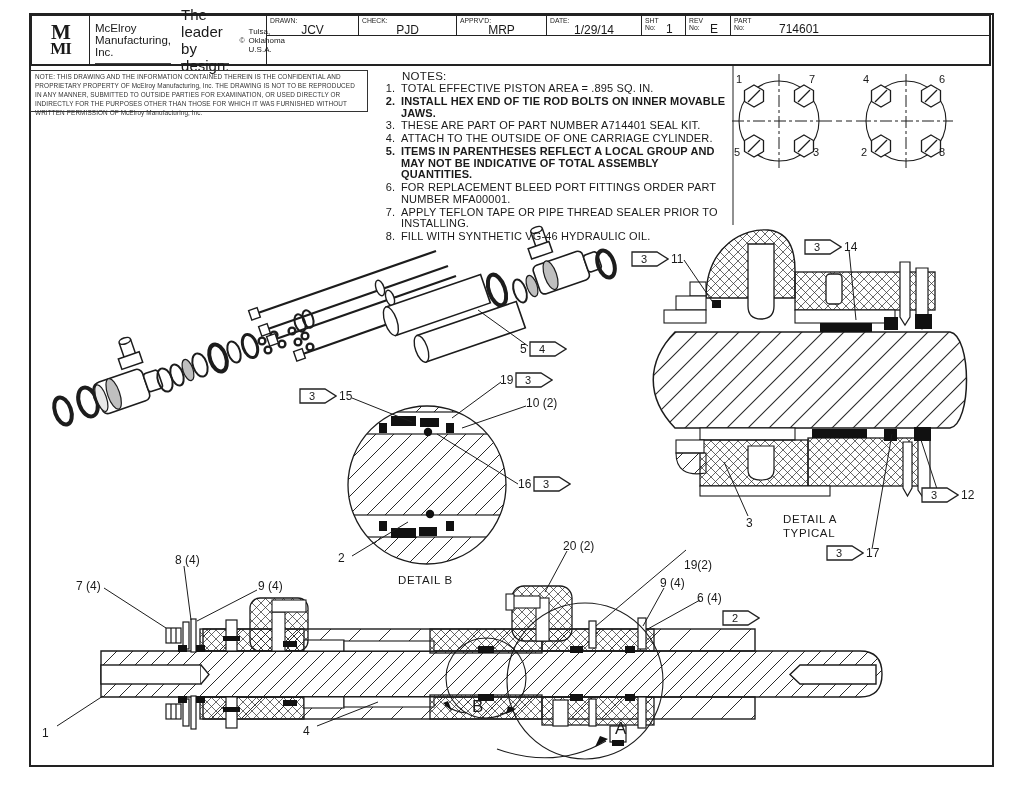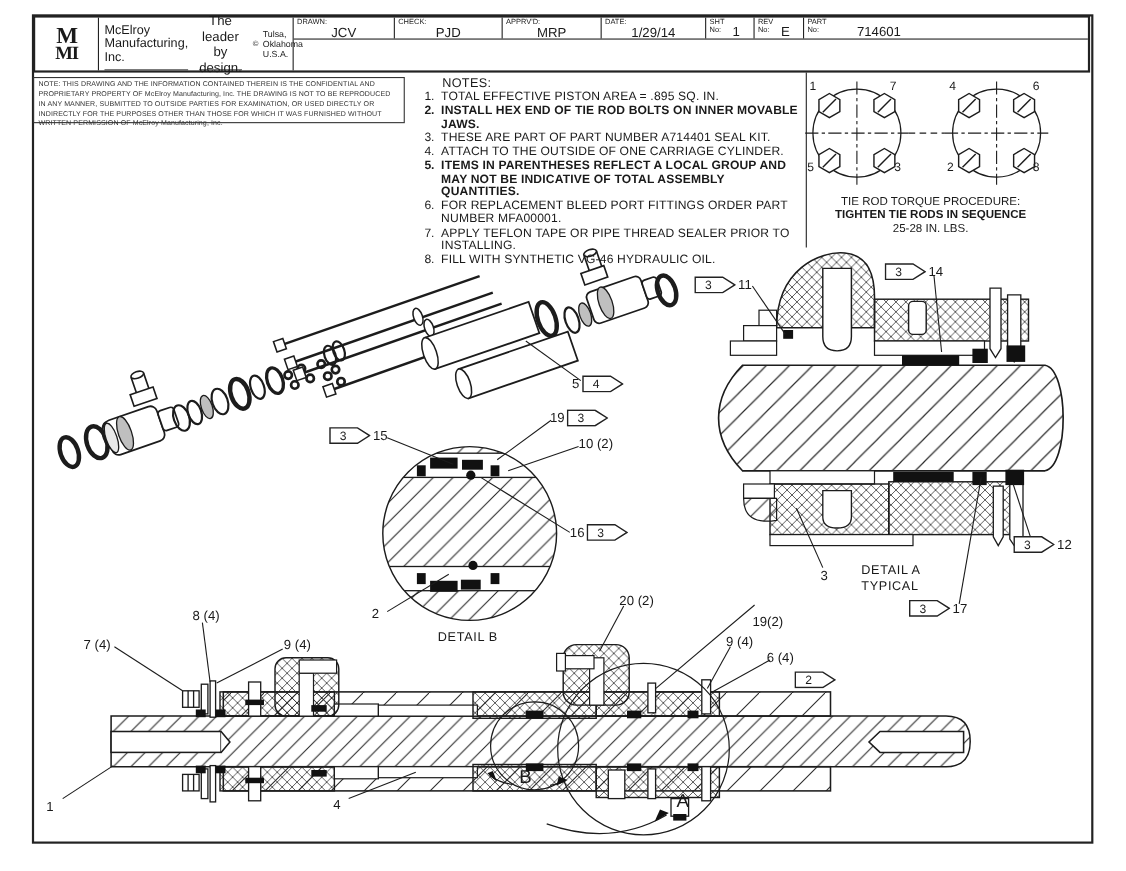--- a/index.html
+++ b/index.html
@@ -10,21 +10,21 @@
   
   #titleblock{position:absolute;left:30px;top:14px;width:961px;height:52px;border:2px solid #222;box-sizing:border-box;display:flex;}
   .tb-cell{box-sizing:border-box;border-right:1.5px solid #222;position:relative;}
   #tb-logo{width:58px;display:flex;flex-direction:column;align-items:center;justify-content:center;line-height:.82;}
   #tb-logo .l1{font-family:"Liberation Serif",serif;font-weight:900;font-size:21px;letter-spacing:-1px;}
   #tb-logo .l2{font-family:"Liberation Serif",serif;font-weight:900;font-size:17px;letter-spacing:-1px;}
   #tb-co{width:177px;display:flex;}
   #tb-co .row{flex:1;display:flex;align-items:center;justify-content:center;margin:0 5px;border-bottom:1px solid #444;}
   #tb-co .row:last-child{border-bottom:none;}
   .co-name{font-size:11.5px;}
-  .co-tag{font-size:12px;text-align:center;}
+  .co-tag{font-size:15px;}
   .co-loc{font-size:8px;}
   .co-c{font-size:7px;margin-right:4px;}
   #tb-right{flex:1;display:flex;flex-direction:column;}
   #tb-toprow{height:20px;display:flex;border-bottom:1.5px solid #222;box-sizing:border-box;}
   .fld{box-sizing:border-box;border-right:1.5px solid #222;position:relative;}
   .fld:last-child{border-right:none;}
   .fld .lab{position:absolute;left:3px;top:1px;font-size:6.8px;white-space:pre-line;line-height:1.05;color:#222;}
   .fld .val{position:absolute;left:0;right:0;top:7px;text-align:center;font-size:12px;}
   .fld.sm .val{left:24px;text-align:left;top:6px;}
   #tb-title{flex:1;display:flex;align-items:center;padding-left:12px;font-size:12.5px;letter-spacing:.8px;}
@@ -422,25 +422,20 @@
           <span class="nn">7.</span>
           <span class="nt">APPLY TEFLON TAPE OR PIPE THREAD SEALER PRIOR TO INSTALLING.</span>
         </div>
         <div class="note">
           <span class="nn">8.</span>
           <span class="nt">FILL WITH SYNTHETIC VG-46 HYDRAULIC OIL.</span>
         </div>
       </div>
   </div>
 
-  <div id="torque-cap">
-    <div>TIE ROD TORQUE PROCEDURE:</div>
-    <div class="b">TIGHTEN TIE RODS IN SEQUENCE</div>
-    <div>25-28 IN. LBS.</div>
-  </div>
   <div id="torque-nums">
       <span class="tq-num" style="left: 739px; top: 79px;">1</span>
       <span class="tq-num" style="left: 812px; top: 79px;">7</span>
       <span class="tq-num" style="left: 737px; top: 152px;">5</span>
       <span class="tq-num" style="left: 816px; top: 152px;">3</span>
       <span class="tq-num" style="left: 866px; top: 79px;">4</span>
       <span class="tq-num" style="left: 942px; top: 79px;">6</span>
       <span class="tq-num" style="left: 864px; top: 152px;">2</span>
       <span class="tq-num" style="left: 942px; top: 152px;">8</span>
     </div>

